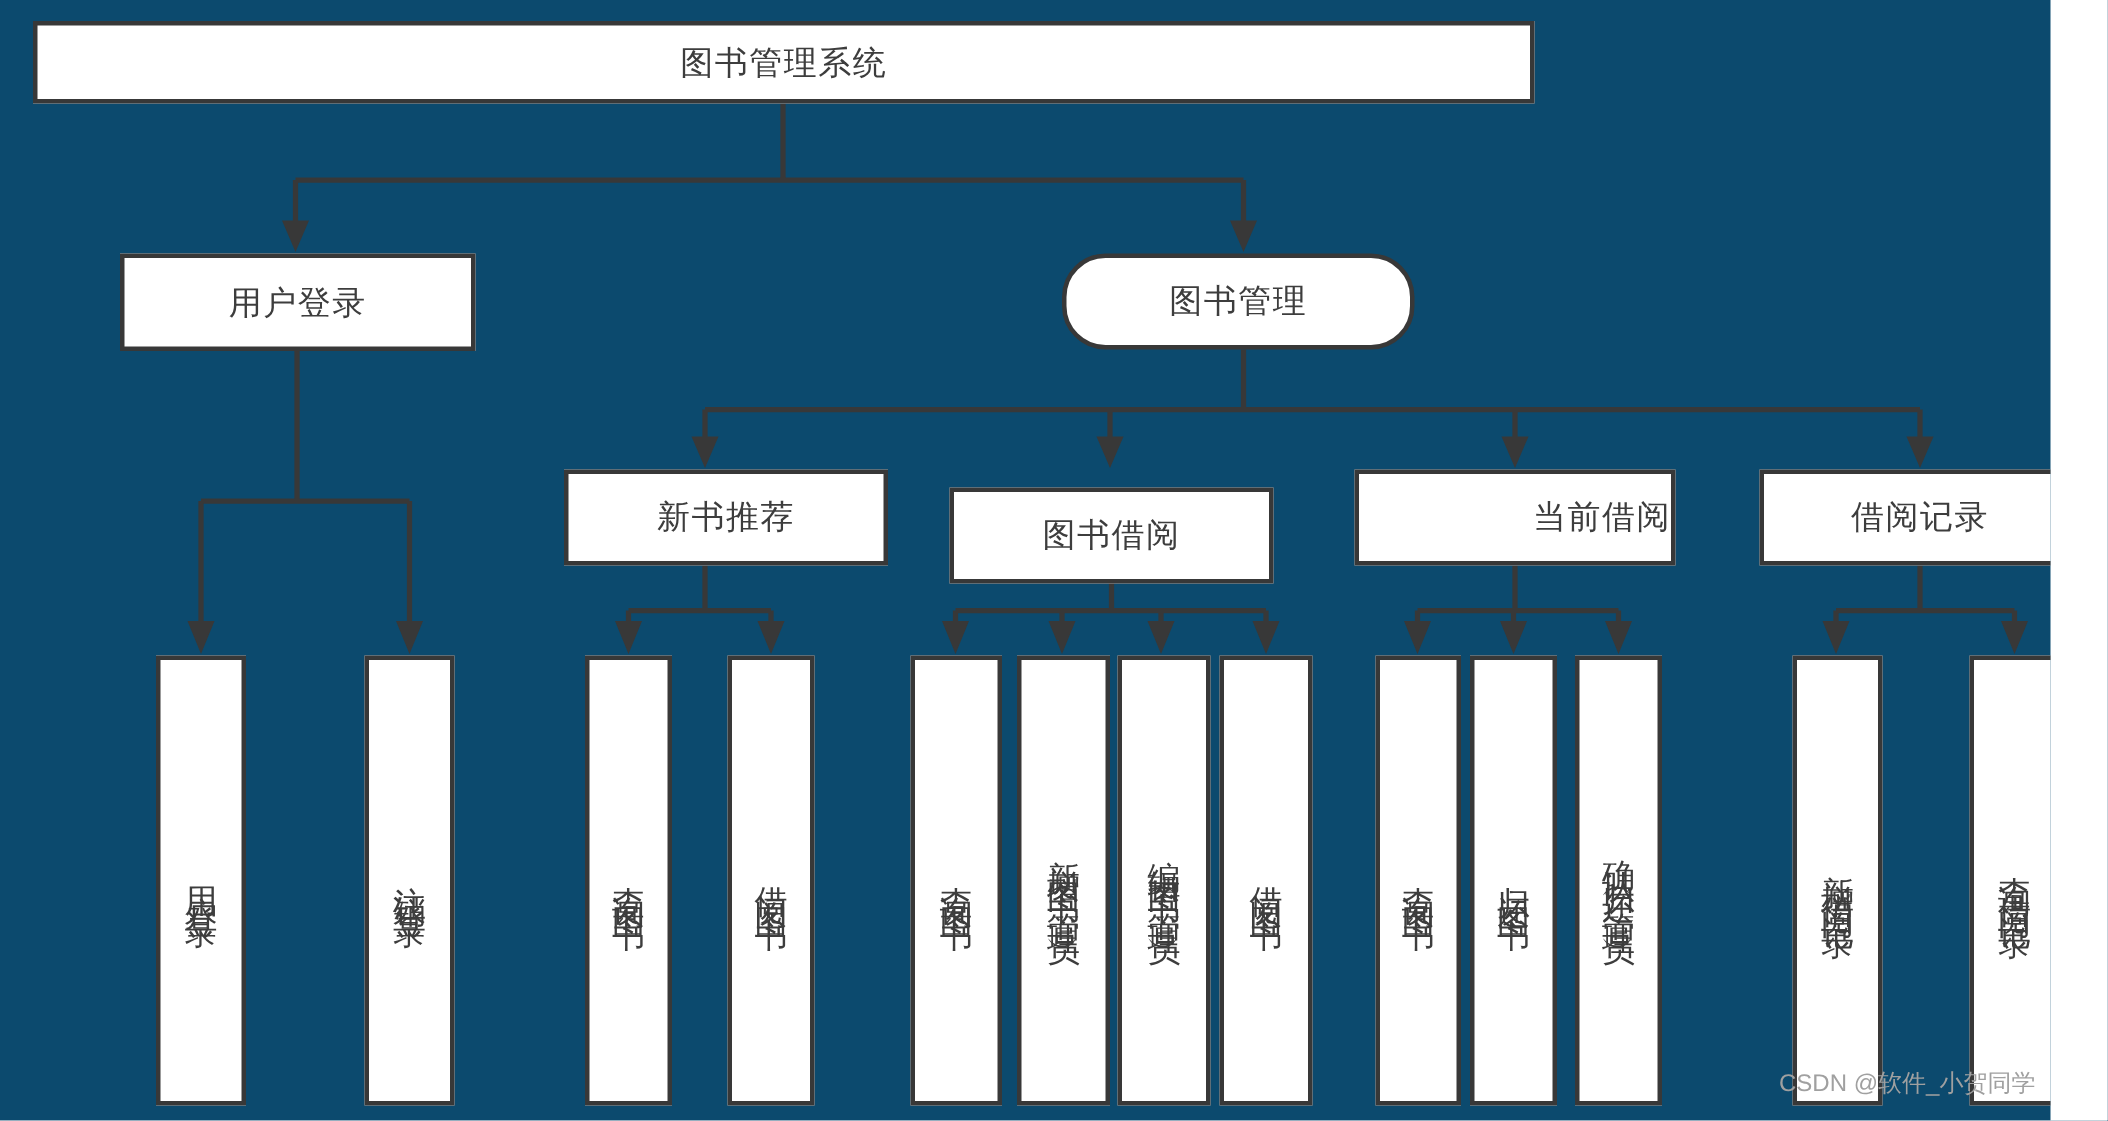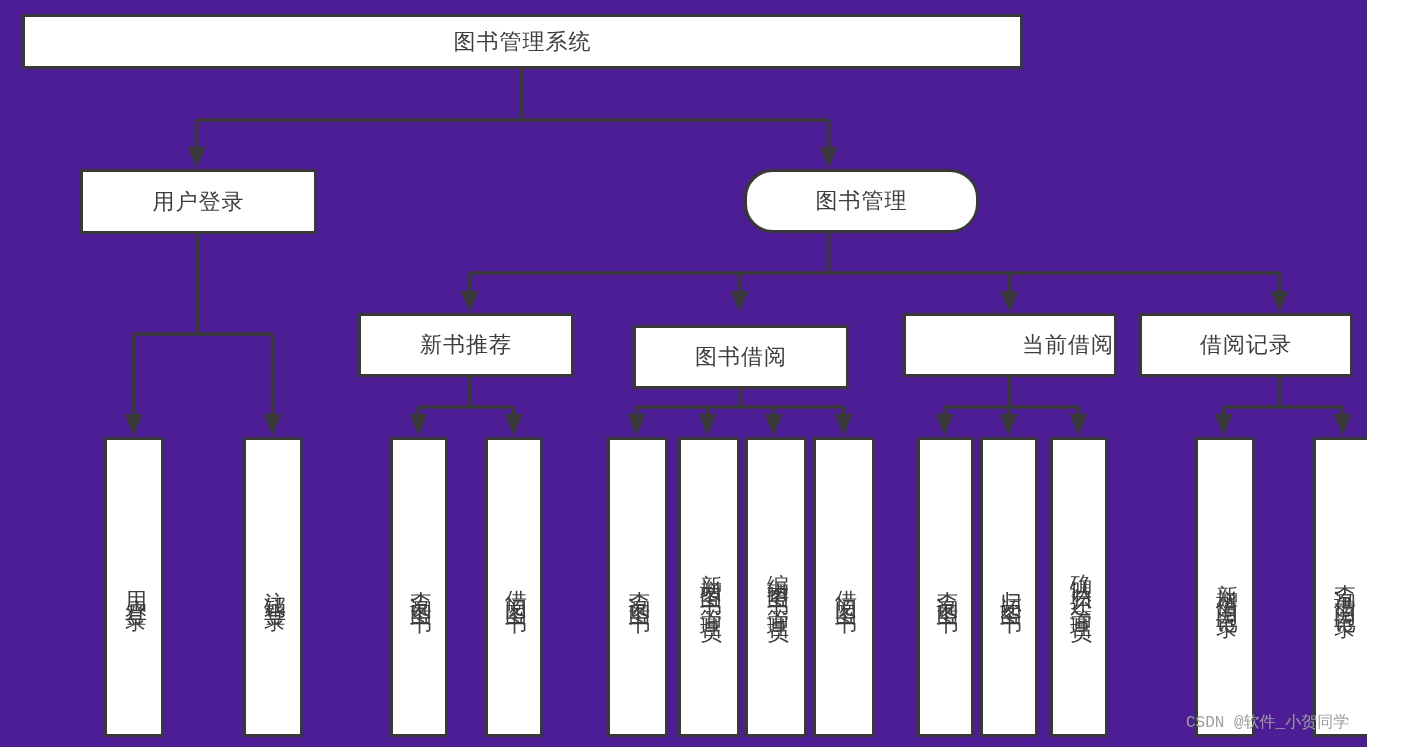--- a/index.html
+++ b/index.html
@@ -5,23 +5,22 @@
   html, body {
     margin: 0;
     padding: 0;
     background: #ffffff;
     font-family: "Liberation Sans", "DejaVu Sans", sans-serif;
   }
   .stage {
     position: relative;
     width: 1367px;
     height: 747px;
-    background: #4c1d95;
+    background: #0c4a6e;
     overflow: hidden;
-    font-family: Liberation Mono, monospace;
   }
   .wires {
     position: absolute;
     left: 0;
     top: 0;
     width: 1405px;
     height: 747px;
     pointer-events: none;
   }
   .node {
@@ -106,34 +105,34 @@
     </g>
   </svg>
 
   <div class="node h" style="left:22px; top:14px; width:1001px; height:55px;">
     <span>图书管理系统</span>
   </div>
 
   <div class="node h" style="left:80px; top:169px; width:237px; height:65px;">
     <span>用户登录</span>
   </div>
-  <div class="node h" style="left:744px; top:169px; width:235px; height:64px;border-radius:29px;">
+  <div class="node h" style="left:708px; top:169px; width:235px; height:64px;border-radius:29px;">
     <span>图书管理</span>
   </div>
 
-  <div class="node h" style="left:358px; top:313px; width:216px; height:64px;">
+  <div class="node h" style="left:376px; top:313px; width:216px; height:64px;">
     <span>新书推荐</span>
   </div>
   <div class="node h" style="left:633px; top:313px; width:216px; height:64px;margin-top:12px;">
     <span>图书借阅</span>
   </div>
   <div class="node h" style="left:903px; top:313px; width:214px; height:64px;justify-content:flex-end;">
     <span>当前借阅</span>
   </div>
-  <div class="node h" style="left:1139px; top:313px; width:214px; height:64px;">
+  <div class="node h" style="left:1173px; top:313px; width:214px; height:64px;">
     <span>借阅记录</span>
   </div>
 
   <div class="node v" style="left:104px; top:437px; width:60px; height:300px;">
     <span>用户登录</span>
   </div>
   <div class="node v" style="left:243px; top:437px; width:60px; height:300px;">
     <span>注销登录</span>
   </div>
 

